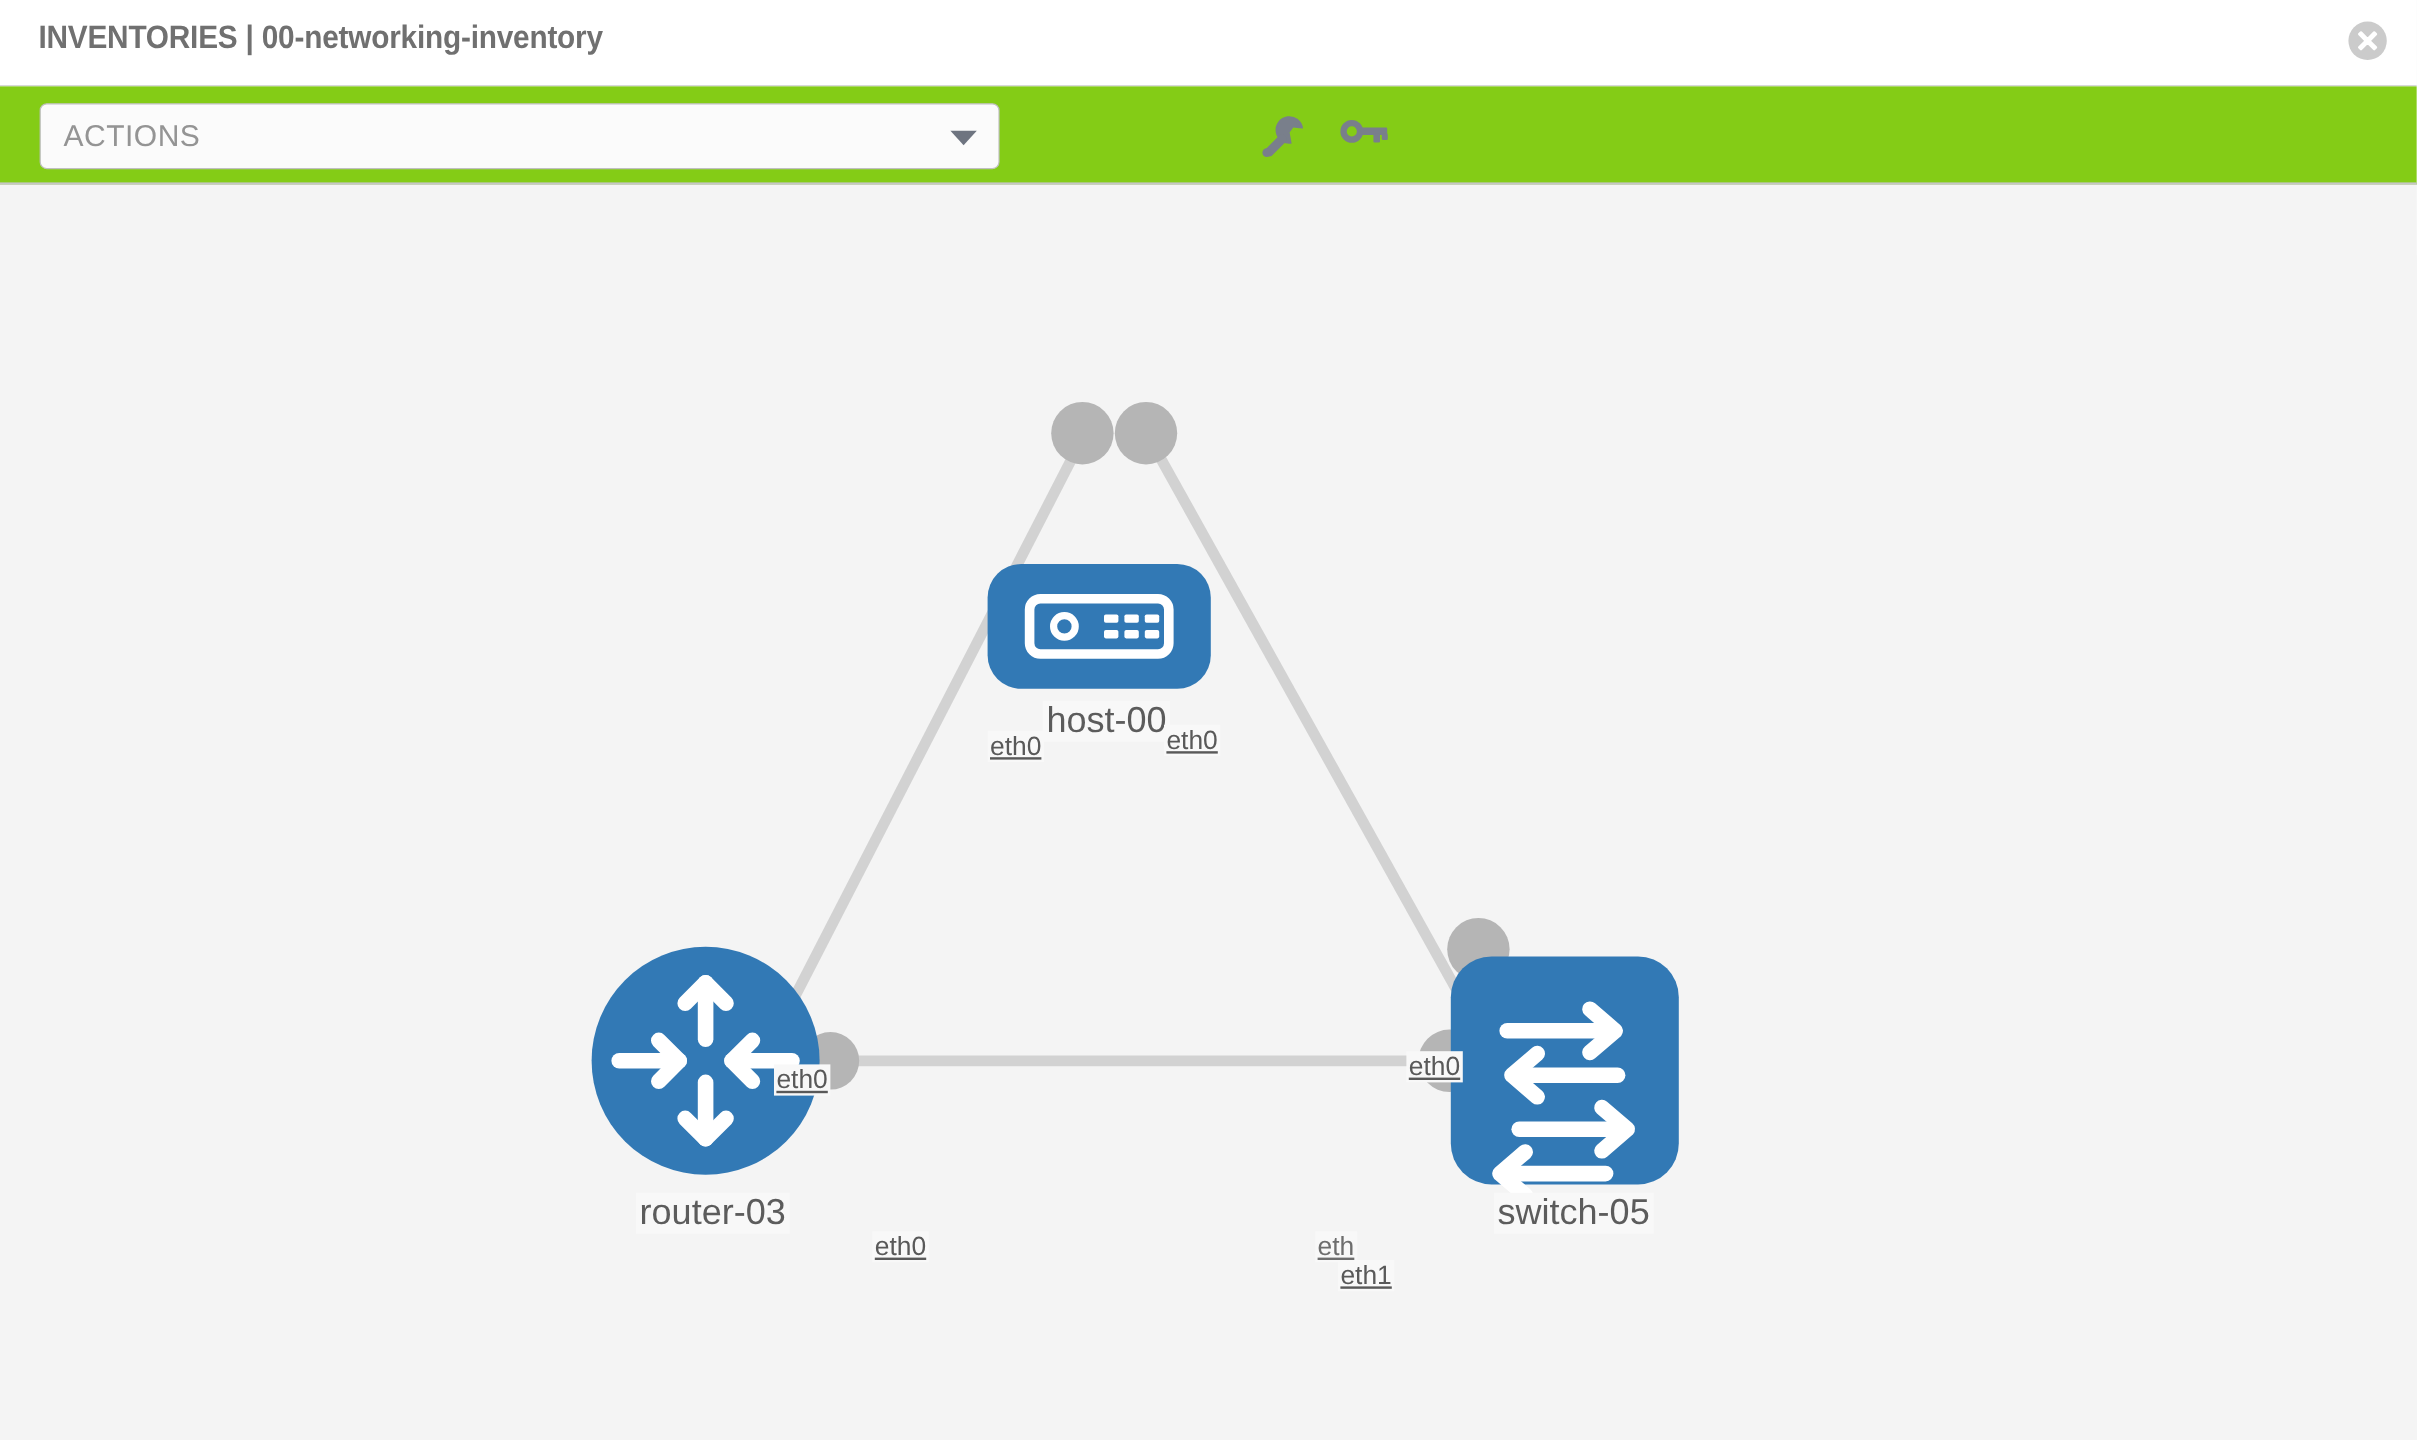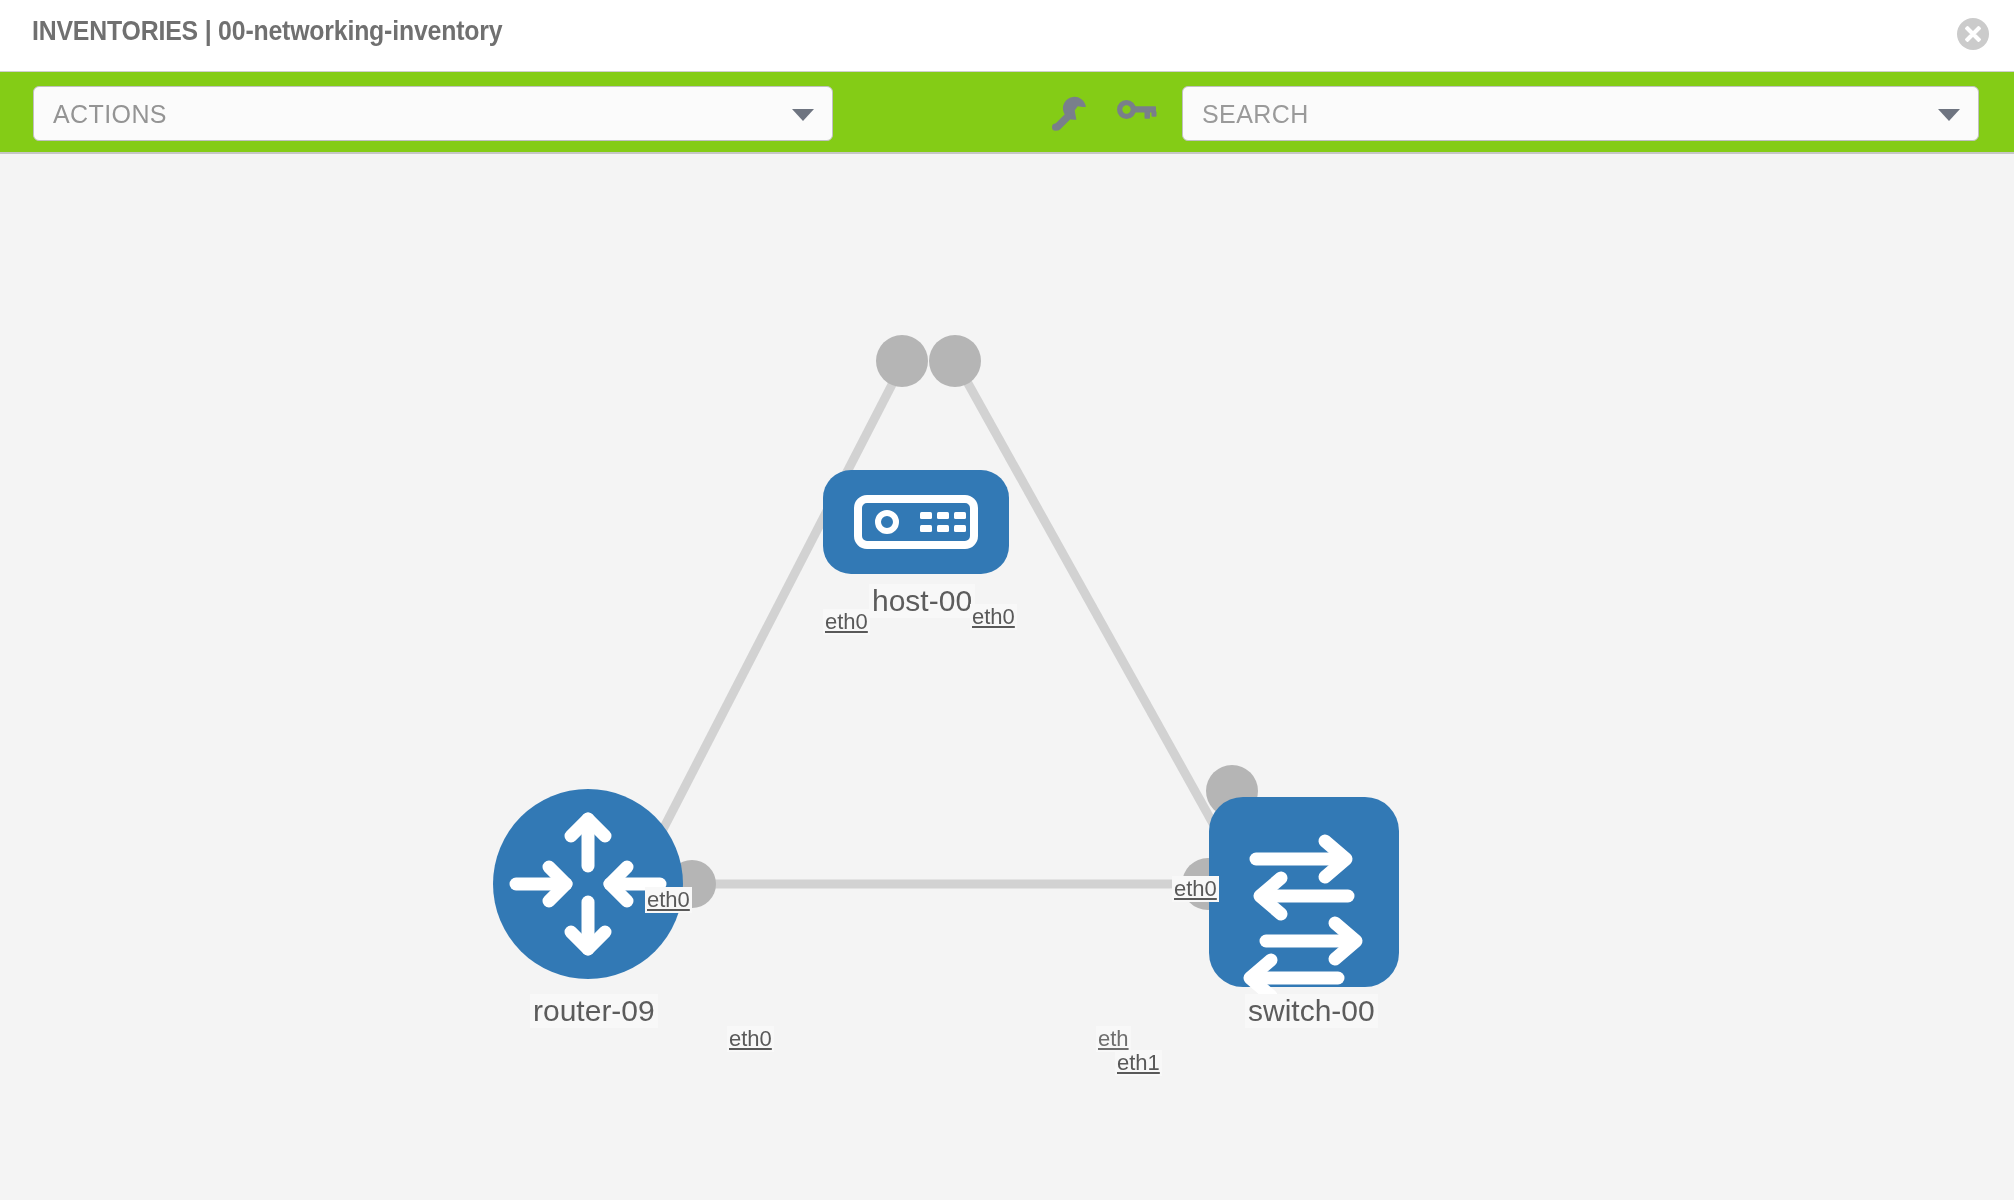--- a/index.html
+++ b/index.html
@@ -198,24 +198,20 @@
       <svg width="46" height="55" viewBox="0 0 46 55">
         <g fill="#797f8b">
           <path d="M13.5 14 a9.5 9.5 0 1 0 0 19 a9.5 9.5 0 1 0 0 -19 Z M13.5 19.3 a4.2 4.2 0 1 1 0 8.4 a4.2 4.2 0 1 1 0 -8.4 Z"></path>
           <rect x="21" y="20.2" width="22" height="6.2" rx="1"></rect>
           <rect x="31.5" y="25.2" width="5.5" height="7.5" rx="1"></rect>
           <rect x="38.5" y="25.2" width="5.0" height="5.5" rx="1"></rect>
         </g>
       </svg>
     </div>
 
-    <div class="search-box">
-      <span class="placeholder">SEARCH</span>
-      <span class="caret"></span>
-    </div>
   </div>
 
   <div class="canvas">
 
     <svg class="graph" width="2014" height="1046">
 
       <g>
         <line x1="900" y1="215" x2="640" y2="720" stroke="#d2d2d2" stroke-width="9"></line>
         <line x1="960" y1="215" x2="1230" y2="700" stroke="#d2d2d2" stroke-width="9"></line>
         <line x1="690" y1="730" x2="1215" y2="730" stroke="#d2d2d2" stroke-width="9"></line>
@@ -276,22 +272,22 @@
           <line x1="1266" y1="787" x2="1354" y2="787"></line>
           <polyline points="1335,769 1356,787 1335,805"></polyline>
 
           <line x1="1338" y1="824" x2="1252" y2="824"></line>
           <polyline points="1271,806 1250,824 1271,842"></polyline>
         </g>
       </g>
     </svg>
 
     <div class="node-label" style="left:869px; top:430px;">host-00</div>
-    <div class="node-label" style="left:530px; top:840px;">router-09</div>
-    <div class="node-label" style="left:1245px; top:840px;">switch-00</div>
+    <div class="node-label" style="left:530px; top:840px;">router-03</div>
+    <div class="node-label" style="left:1245px; top:840px;">switch-05</div>
 
     <div class="edge-label" style="left:823px; top:455px;">eth0</div>
     <div class="edge-label" style="left:970px; top:450px;">eth0</div>
     <div class="edge-label" style="left:645px; top:733px;">eth0</div>
     <div class="edge-label" style="left:1172px; top:722px;">eth0</div>
     <div class="edge-label" style="left:727px; top:872px;">eth0</div>
     <div class="edge-label" style="left:1096px; top:872px; color:#6e6e6e;">eth</div>
     <div class="edge-label" style="left:1115px; top:896px;">eth1</div>
 
   </div>

